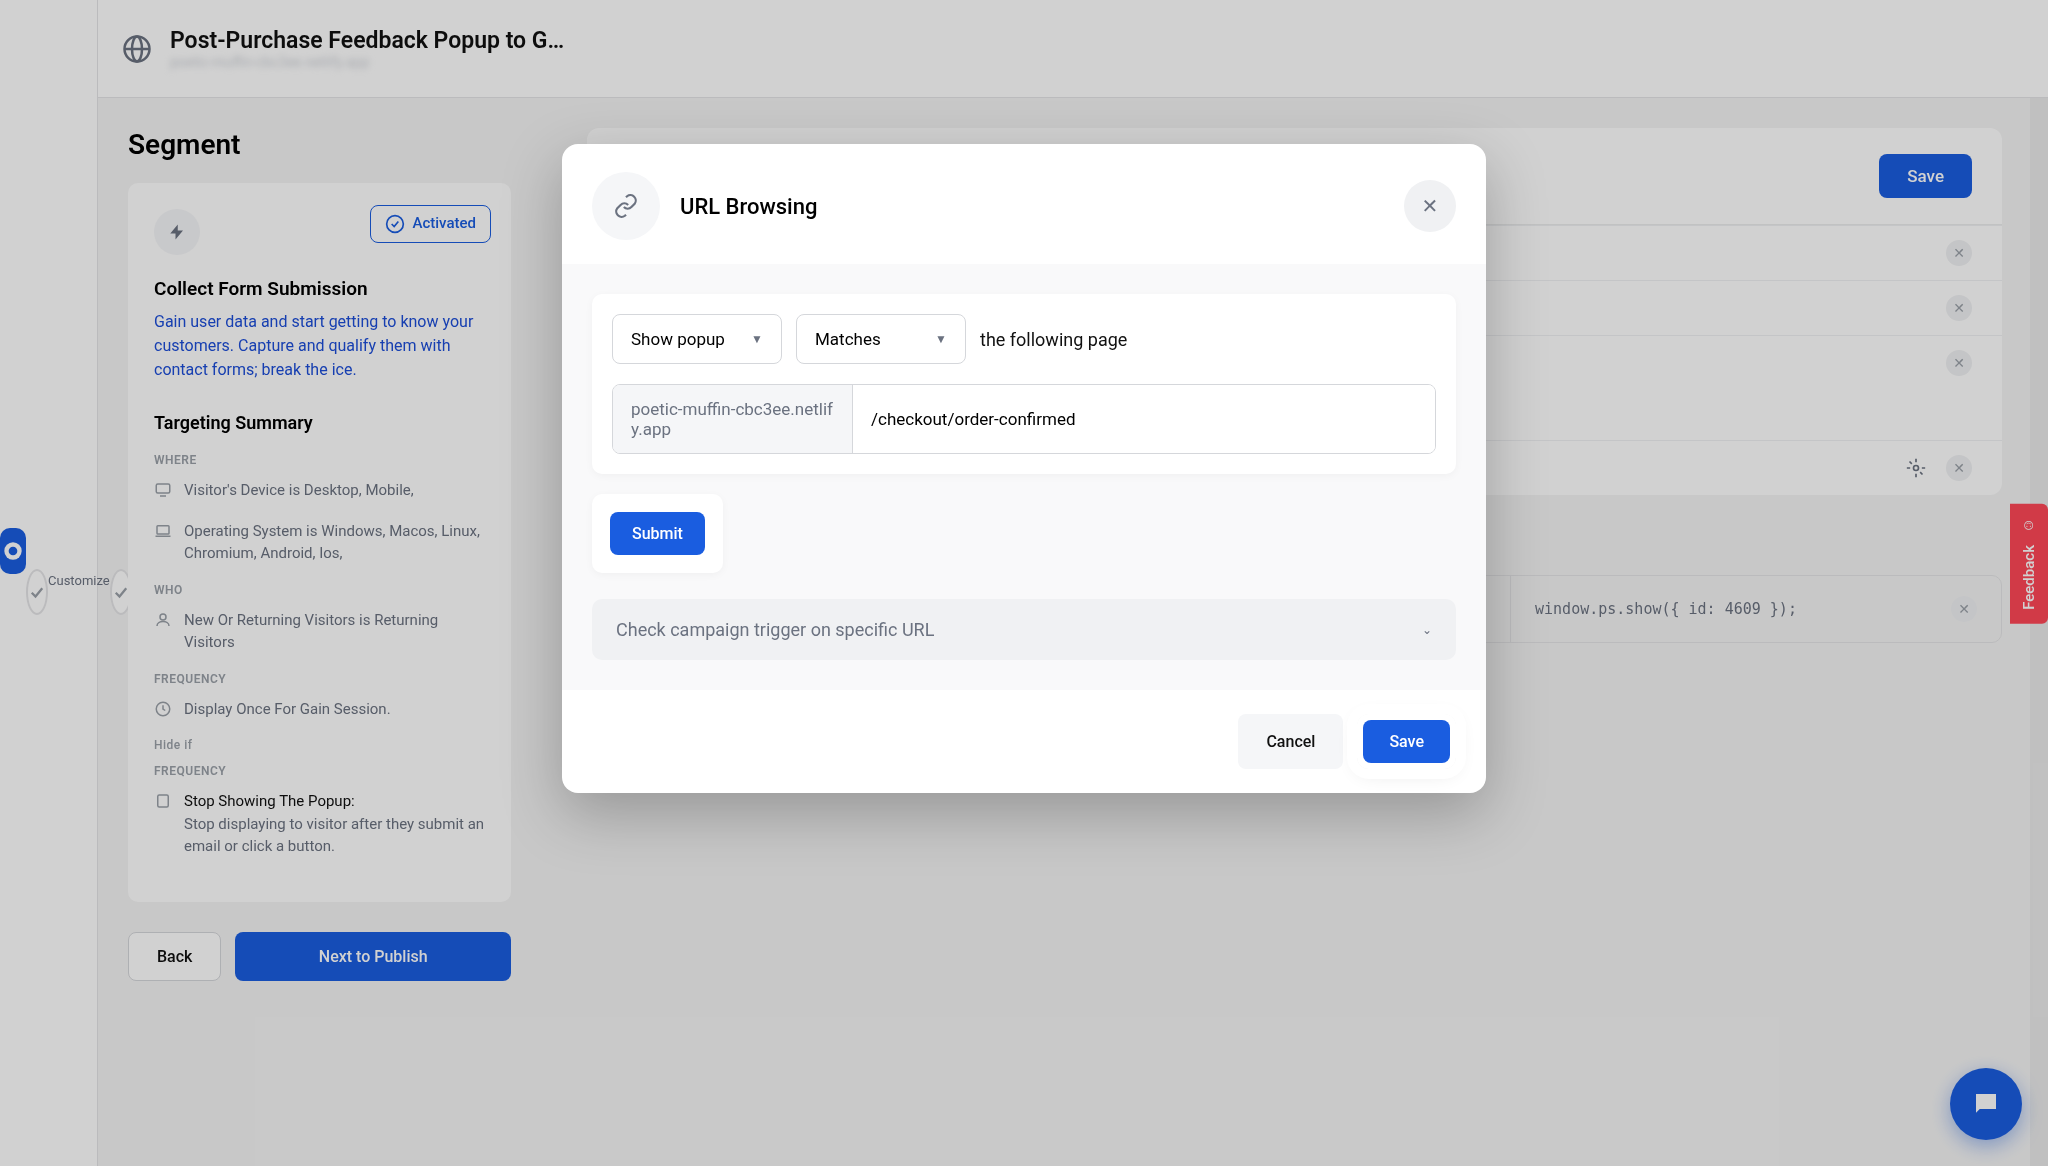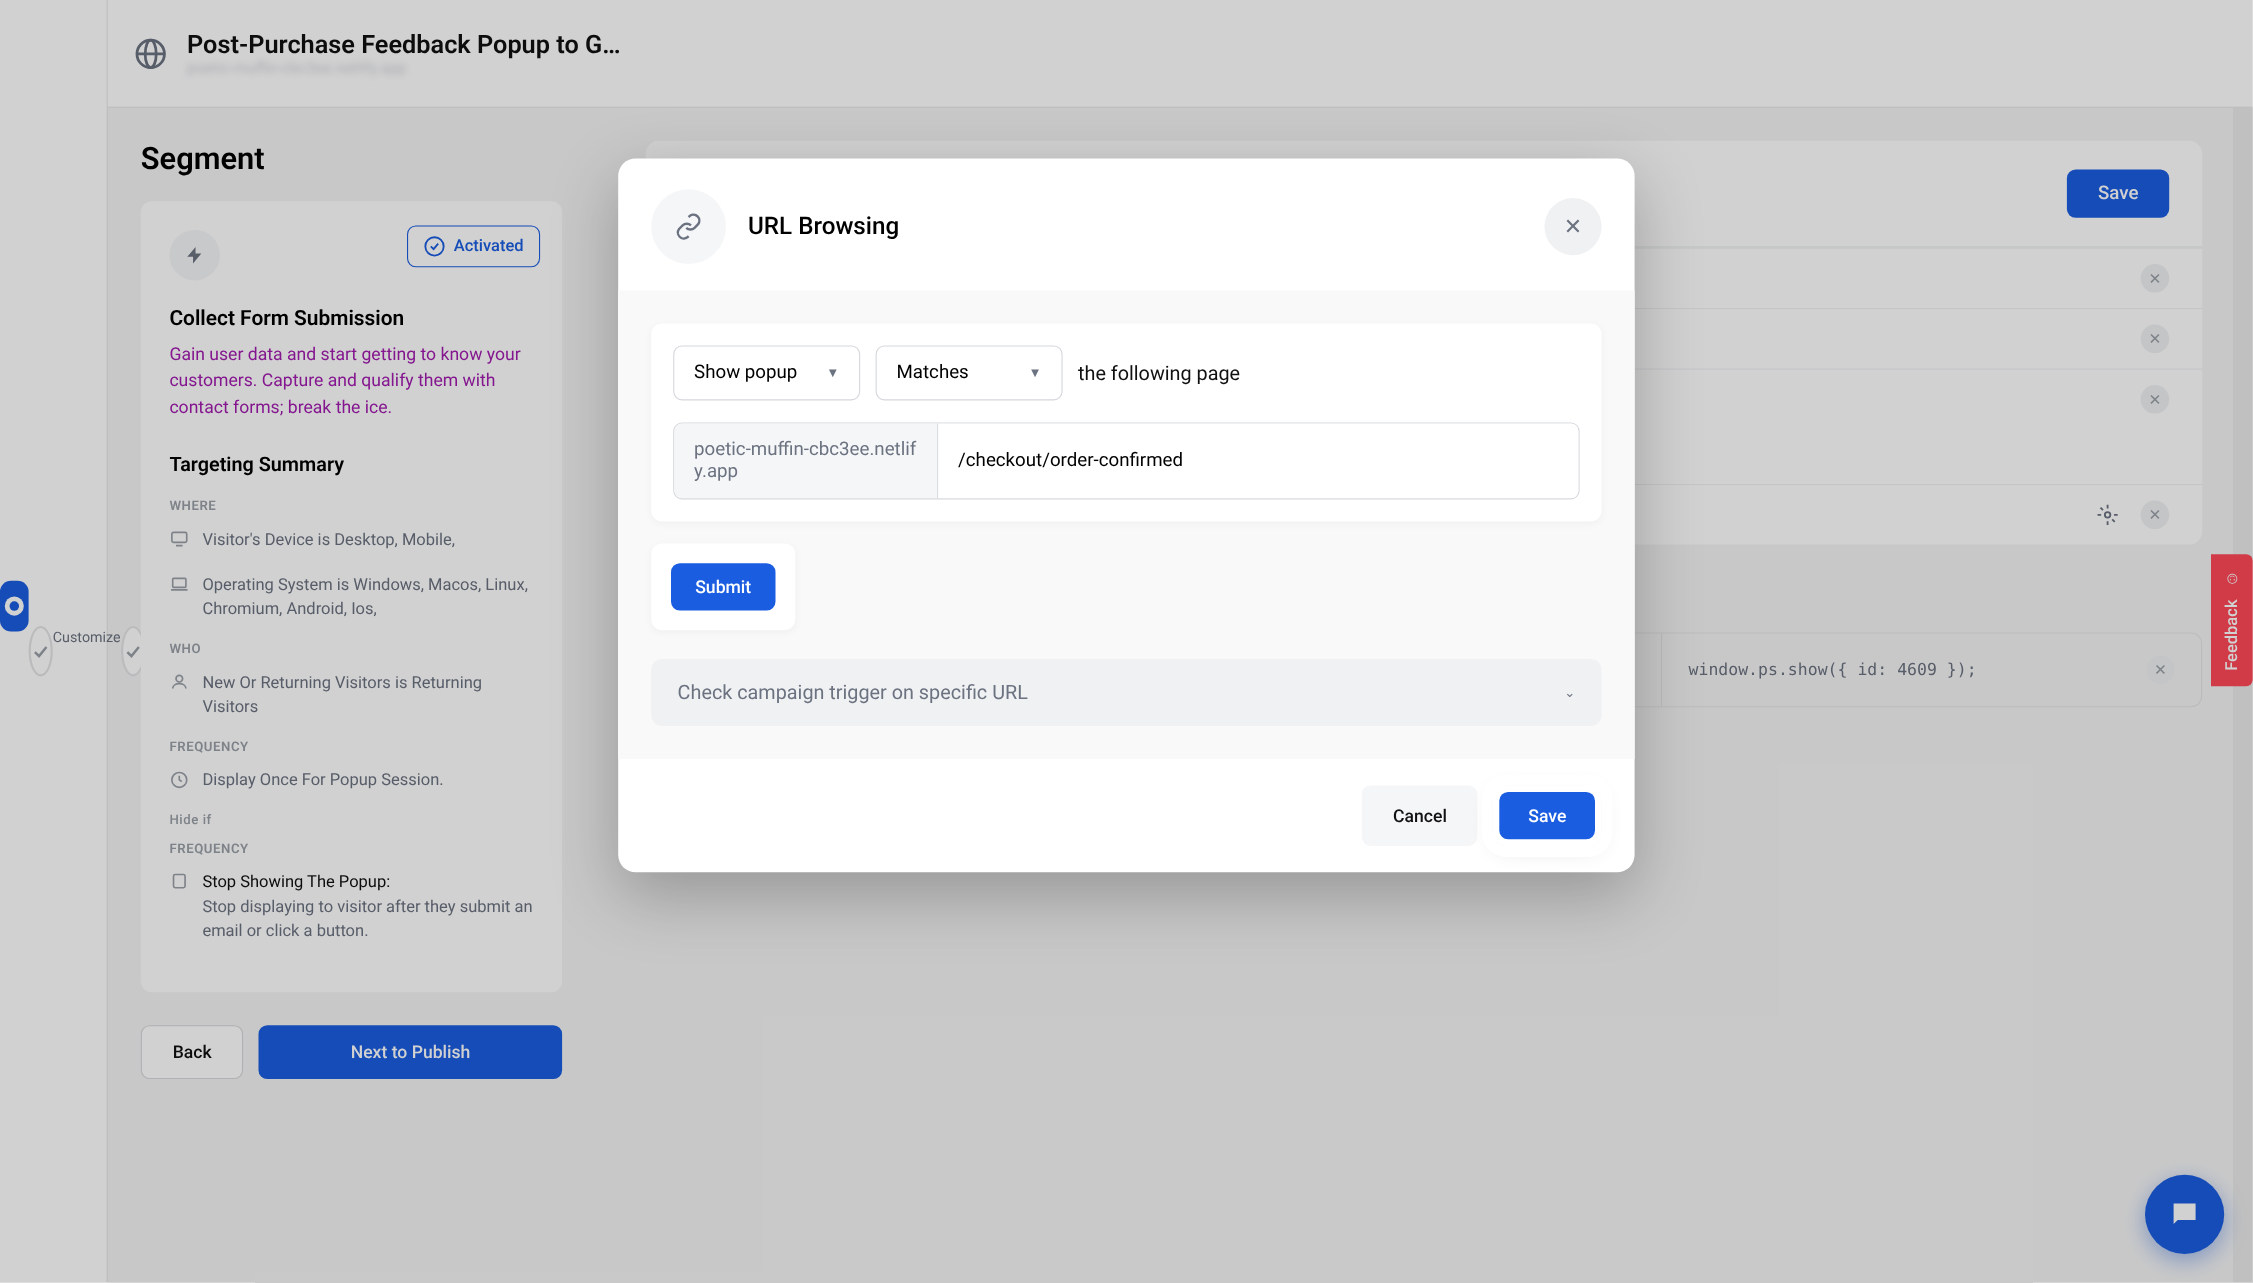--- a/index.html
+++ b/index.html
@@ -25,21 +25,21 @@
 .top-subtitle { font-size: 14px; color: #cfd2d8; filter: blur(3px); }
 
 .content-row { display: flex; flex: 1; overflow: hidden; }
 .sidebar { width: 443px; padding: 30px; overflow-y: auto; }
 .sidebar h1 { font-size: 28px; font-weight: 600; margin-bottom: 22px; }
 .card { background: #fff; border-radius: 10px; padding: 26px; position: relative; }
 .bolt { width: 46px; height: 46px; background: #f5f6f8; border-radius: 50%; display: flex; align-items: center; justify-content: center; color: #6b7280; }
 .activated-chip { position: absolute; right: 20px; top: 22px; display: inline-flex; align-items: flex-start; gap: 8px; padding: 8px 14px; border: 1px solid #1a5de0; border-radius: 8px; color: #1a5de0; font-size: 15px; font-weight: 500; }
 .activated-chip svg { width: 20px; height: 20px; }
 .card h3 { font-size: 19px; font-weight: 600; margin-top: 22px; margin-bottom: 10px; }
-.card p { font-size: 16px; color: #a21caf; line-height: 1.5; }
+.card p { font-size: 16px; color: #1d4ed8; line-height: 1.5; }
 .sec-title { font-size: 18px; font-weight: 600; margin-top: 30px; margin-bottom: 20px; }
 .sec-label { font-size: 12px; font-weight: 600; color: #9aa0a8; text-transform: uppercase; letter-spacing: 0.5px; margin-bottom: 12px; }
 .sum-row { display: flex; gap: 12px; font-size: 15px; color: #6b7280; margin-bottom: 18px; line-height: 1.5; }
 .sum-row svg { width: 18px; height: 18px; flex-shrink: 0; margin-top: 2px; color: #9aa0a8; }
 .footer-btns { display: flex; gap: 14px; margin-top: 30px; }
 .btn { padding: 14px 28px; border-radius: 8px; border: none; font-size: 16px; font-weight: 500; cursor: pointer; }
 .btn-outline { background: #fff; border: 1px solid #d5d7db; color: #111; }
 .btn-primary { background: #1a5de0; color: #fff; flex: 1; }
 
 .right-panel { flex: 1; padding: 30px 46px; overflow-y: auto; }
@@ -197,21 +197,21 @@
               </svg>
             <span>New Or Returning Visitors is Returning Visitors</span>
           </div>
 
           <div class="sec-label">FREQUENCY</div>
           <div class="sum-row">
             <svg viewBox="0 0 24 24" fill="none" stroke="currentColor" stroke-width="2">
                 <circle cx="12" cy="12" r="9"></circle>
                 <polyline points="12,7 12,12 15,14"></polyline>
               </svg>
-            <span>Display Once For Popup Session.</span>
+            <span>Display Once For Gain Session.</span>
           </div>
 
           <div class="sec-label" style="text-transform:none;font-weight:500">Hide if</div>
           <div class="sec-label">FREQUENCY</div>
           <div class="sum-row">
             <svg viewBox="0 0 24 24" fill="none" stroke="currentColor" stroke-width="2">
                 <rect x="5" y="4" width="14" height="16" rx="2"></rect>
               </svg>
             <div>
               <div style="color:#111">Stop Showing The Popup:</div>

